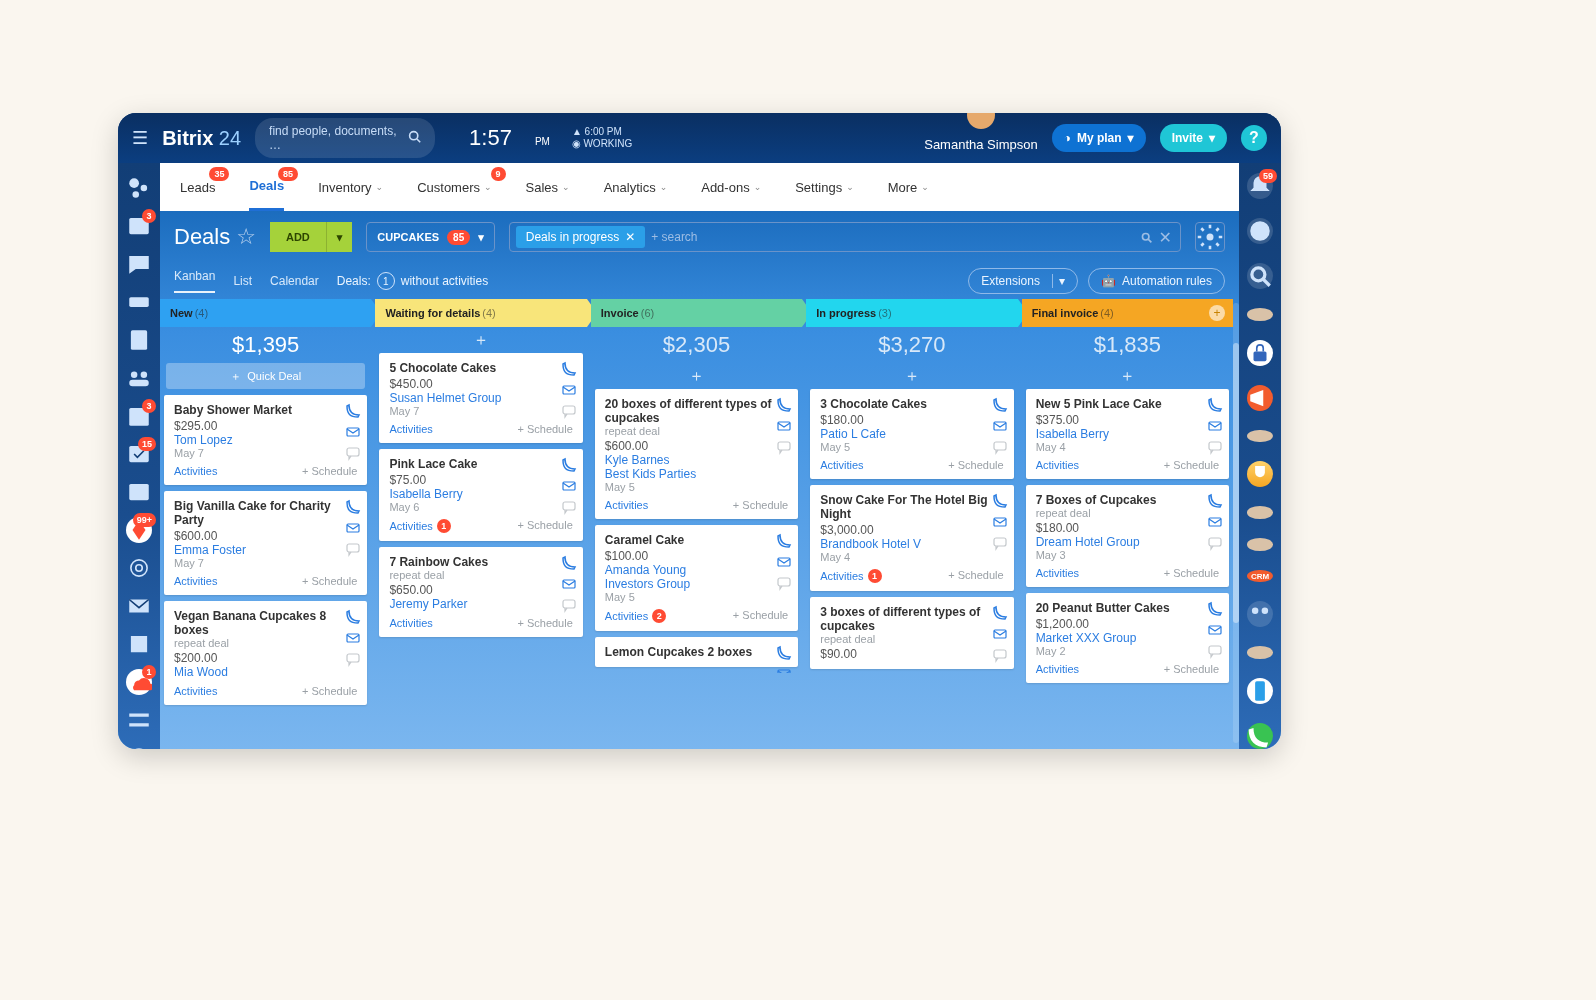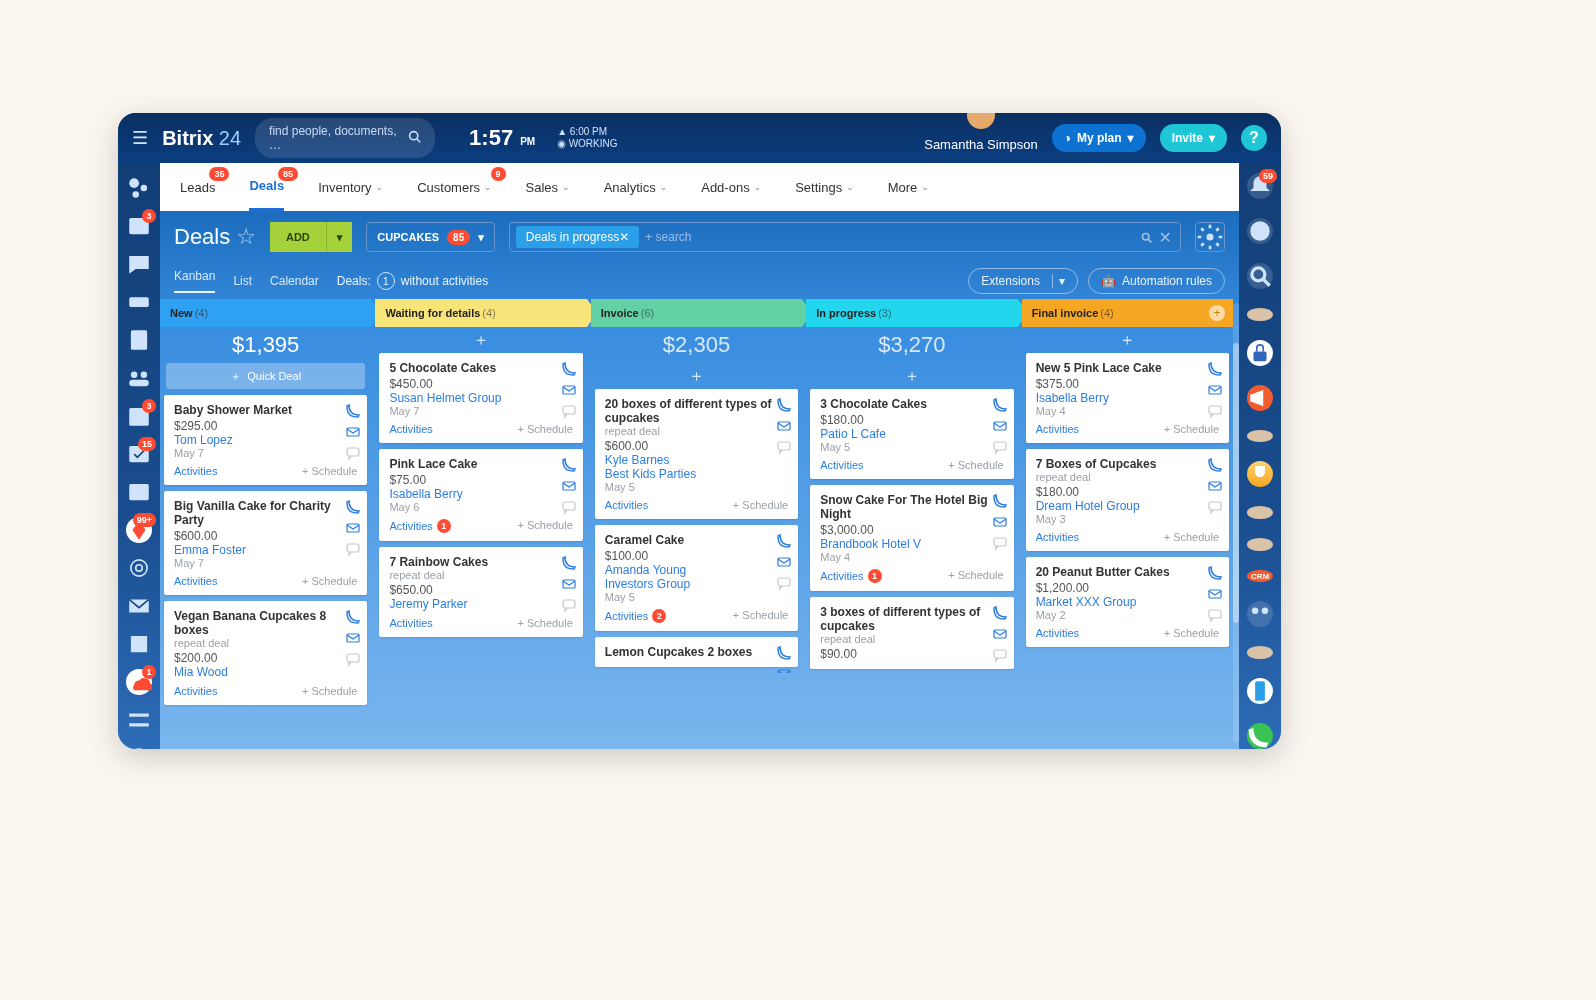--- a/index.html
+++ b/index.html
@@ -17,21 +17,21 @@
 .ricon.av{background:#d9c2a8;}
 .ricon.y{background:linear-gradient(#ffd26b,#f5a623);}
 .licon{border-radius:6px;background:transparent;}
 .lbadge,.rbadge { position:absolute; right:-4px; top:-4px; min-width:14px; height:14px; border-radius:7px; padding:0 4px; background:#ff4b33; color:#fff; font-size:9px; font-weight:700; display:flex; align-items:center; justify-content:center; }
 
 .menu-btn{color:#cfe3fb;font-size:18px;cursor:pointer;}
 .brand{font-size:20px;font-weight:400;}
 .brand b{font-weight:600;}
 .brand span{color:#9cd0ff;}
 .search{display:flex;align-items:center;background:rgba(255,255,255,.12);border-radius:18px;height:40px;padding:0 14px;width:180px;color:#c7dcf7;font-size:12px;gap:6px;}
-.clock{font-size:22px;font-weight:700;display:flex;align-items:baseline;gap:4px;margin-left:20px;}
+.clock{font-size:22px;font-weight:400;display:flex;align-items:baseline;gap:20px;margin-left:20px;}
 .clock small{font-size:10px;margin-left:3px;}
 .clockmeta{font-size:10px;color:#cfe3fb;line-height:12px;margin-left:8px;}
 .user{display:flex;align-items:center;gap:8px;font-size:13px;margin-left:auto;flex-direction:column;}
 .avatar{width:28px;height:28px;border-radius:50%;background:#e6a96c;}
 .pill{display:flex;align-items:center;gap:6px;height:28px;padding:0 12px;border-radius:14px;font-size:12px;font-weight:600;}
 .pill.plan{background:#0e72d3;}
 .pill.invite{background:#1fc6d6;}
 .helpdot{width:26px;height:26px;border-radius:50%;background:#1fc6d6;display:flex;align-items:center;justify-content:center;font-weight:700;}
 
 .tabs{position:absolute;left:42px;right:42px;top:50px;height:48px;background:#fff;display:flex;align-items:center;padding:0 20px;gap:34px;}
@@ -40,21 +40,21 @@
 .tbadge{position:absolute;right:-14px;top:4px;background:#ff4b33;color:#fff;font-size:9px;font-weight:700;border-radius:8px;padding:0 5px;height:14px;display:flex;align-items:center;}
 
 .controls{position:absolute;left:42px;right:42px;top:98px;height:52px;display:flex;align-items:center;padding:0 14px;gap:14px;}
 .pagetitle{font-size:22px;color:#fff;font-weight:400;display:flex;align-items:center;gap:6px;}
 .addbtn{height:30px;background:#a5d23a;display:flex;}
 .addbtn>span{display:flex;align-items:center;padding:0 16px;font-size:11px;font-weight:700;color:#2d4500;}
 .addbtn .dd{border-left:1px solid rgba(0,0,0,.15);padding:0 10px;}
 .chip{height:30px;border:1px solid #6a93c9;border-radius:4px;display:flex;align-items:center;gap:8px;padding:0 10px;color:#fff;font-size:11px;font-weight:700;}
 .chip .ct{background:#ff4b33;border-radius:8px;padding:0 6px;height:15px;display:flex;align-items:center;font-size:10px;}
 .filterbar{flex:1;height:30px;border:1px solid #6a93c9;border-radius:4px;display:flex;align-items:center;}
-.ftag{height:22px;background:#2b9fe8;border-radius:3px;margin:0 6px;padding:0 10px;display:flex;align-items:center;font-size:12px;color:#fff;gap:0;}
+.ftag{height:22px;background:#2b9fe8;border-radius:3px;margin:0 6px;padding:0 10px;display:flex;align-items:center;font-size:12px;color:#fff;gap:6px;}
 .fplace{color:#9dbde4;font-size:12px;}
 .ficon{margin-left:auto;color:#9dbde4;padding:0 8px;display:flex;gap:6px;}
 .gear{width:30px;height:30px;border:1px solid #6a93c9;border-radius:4px;display:flex;align-items:center;justify-content:center;color:#cfe3fb;}
 
 .subrow{position:absolute;left:42px;right:42px;top:150px;height:36px;display:flex;align-items:center;padding:0 14px;gap:18px;color:#eaf4ff;font-size:12px;}
 .subrow .st{opacity:.9;}
 .subrow .st.active{border-bottom:2px solid #fff;padding-bottom:8px;}
 .subrow .deals-wa{display:flex;align-items:center;gap:6px;}
 .circ{width:18px;height:18px;border-radius:50%;border:1px solid #cfe3fb;display:flex;align-items:center;justify-content:center;font-size:10px;}
 .subrow .right{margin-left:auto;display:flex;gap:10px;}
@@ -693,20 +693,21 @@
             <div class="price">$90.00</div>
           </div>
         </div>
       </div>
       <div class="col">
         <div class="colhdr" style="--cbg: #f5a623;">
           <b>Final invoice</b>
           <span class="ct">(4)</span>
           <div class="addcircle">+</div>
         </div>
+        <div class="total">$1,835</div>
         <div class="plusline">＋</div>
         <div class="cards">
           <div class="card">
             <div class="cardicons">
               <span class="ci phone"><svg viewBox="0 0 16 16" fill="none" stroke="currentColor" stroke-width="1.5">
                   <path d="M4 2c0 7 3 10 10 10l-1 2c-8 0-11-3-11-11z"></path>
                 </svg></span>
               <span class="ci mail"><svg viewBox="0 0 16 16" fill="none" stroke="currentColor" stroke-width="1.2">
                   <rect x="2" y="4" width="12" height="8" rx="1"></rect>
                   <path d="M2 5l6 4 6-4"></path>

